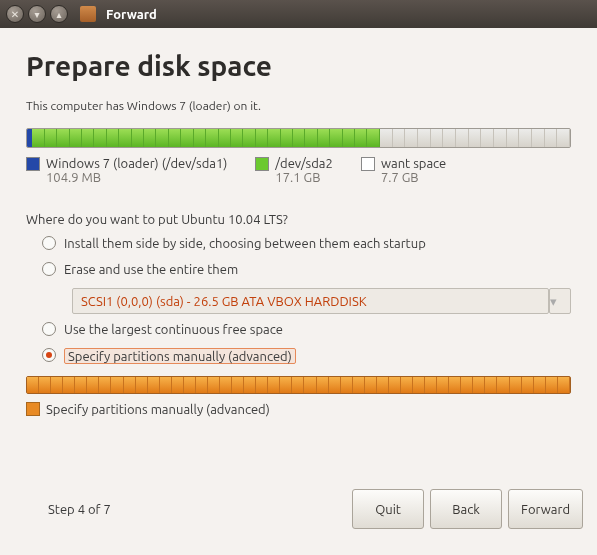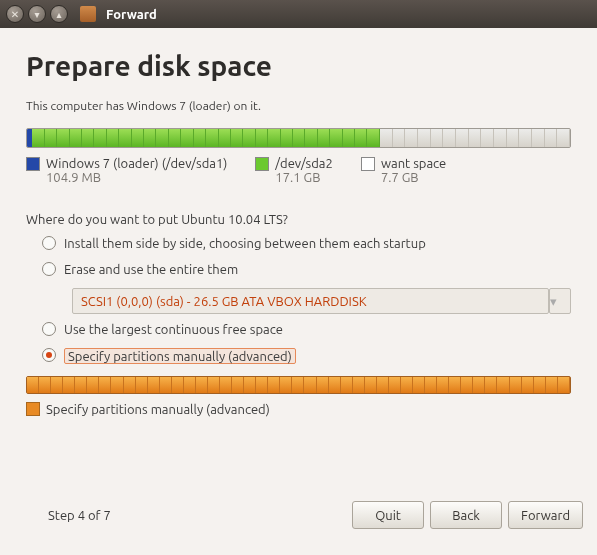--- a/index.html
+++ b/index.html
@@ -195,21 +195,21 @@
     left: 26px;
     right: 14px;
     display:flex;
     align-items:center;
     margin-left:22px;
   }
   .step { font-size:13px; color:#3a3a3a; }
   .btns { margin-left:auto; display:flex; gap:6px; }
   .btn {
     min-width: 72px;
-    height: 28px;
+    height: 40px;
     border:1px solid #aaa49a;
     border-radius:3px;
     background: linear-gradient(#fdfcfa, #e0dcd4);
     font-size:13px;
     color:#3a3734;
     cursor:pointer;
     display:flex; align-items:center; justify-content:center;
     padding: 0 12px;
   }
 </style>

